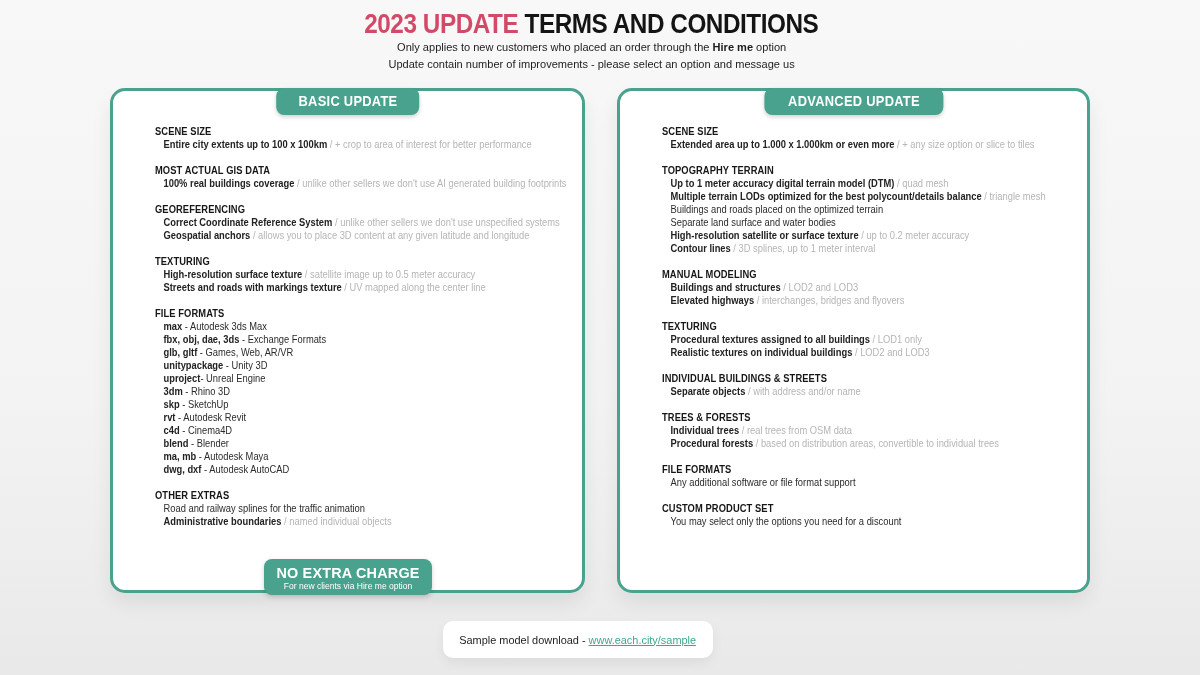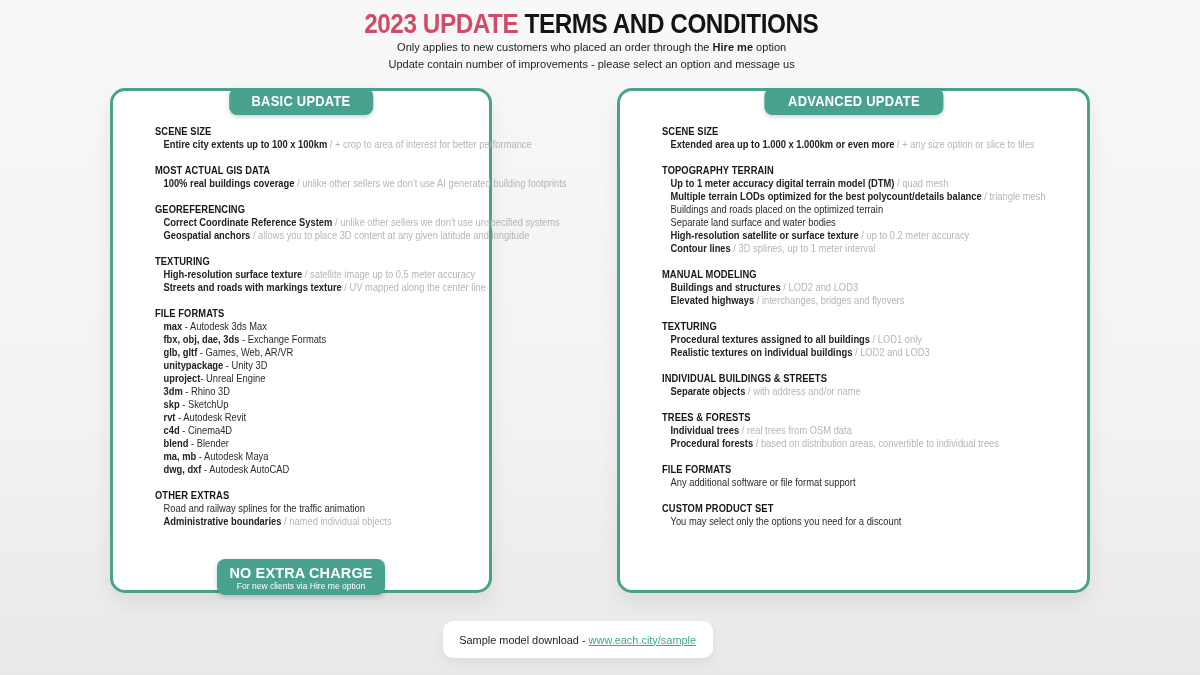--- a/index.html
+++ b/index.html
@@ -14,21 +14,21 @@
     font-size:27px;font-weight:700;letter-spacing:-0.5px;color:#141414;white-space:nowrap;}
   .title-accent{color:#d34a68;margin-right:7px;}
   .subline{margin-top:0;text-align:center;}
   .subline span.inner{display:inline-block;transform:scaleX(0.96);font-size:11.5px;
     color:#1d1d1d;line-height:13.5px;white-space:nowrap;}
   .subline b{font-weight:700;}
 
   .panel{position:absolute;top:88px;height:505px;background:#ffffff;
     border:3px solid #48a28e;border-radius:15px;box-sizing:border-box;
     box-shadow:0 10px 20px rgba(0,0,0,0.07);}
-  .panel-left{left:110px;width:382px;}
+  .panel-left{left:110px;width:475px;}
   .panel-right{left:617px;width:473px;}
 
   .top-badge{position:absolute;top:-3px;left:50%;transform:translateX(-50%);
     background:#48a28e;color:#fff;border-radius:8px;padding:4px 18px 5px;
     box-shadow:0 2px 4px rgba(0,0,0,0.18);white-space:nowrap;}
   .top-badge .inner{display:inline-block;transform:scaleX(0.92);font-size:14px;
     font-weight:700;letter-spacing:0.3px;}
 
   .bottom-badge{position:absolute;bottom:-5px;left:50%;transform:translateX(-50%);
     background:#48a28e;color:#fff;border-radius:8px;text-align:center;

